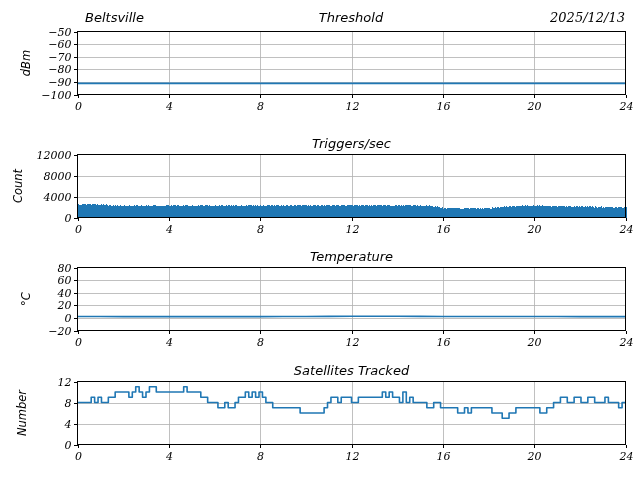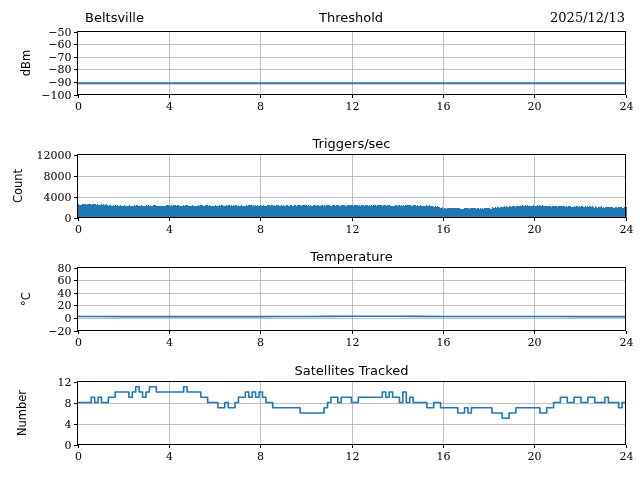--- a/index.html
+++ b/index.html
@@ -11,20 +11,21 @@
     width: 640px;
     height: 480px;
     font-family: "DejaVu Serif", "Liberation Serif", serif;
     overflow: hidden;
   }
   #figure {
     position: relative;
     width: 640px;
     height: 364px;
     background: #ffffff;
+    font-style: italic;
   }
   #figure svg {
     display: block;
   }
   .tick-label {
     font-family: "DejaVu Serif", "Liberation Serif", serif;
     font-size: 11px;
     fill: #000000;
   }
   .axis-label {

